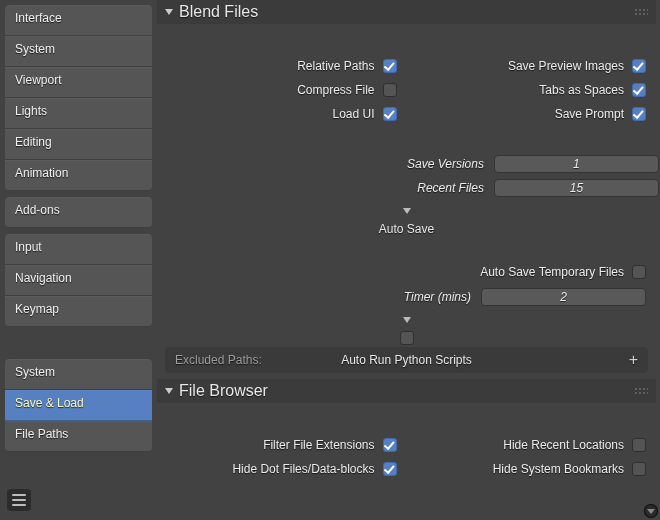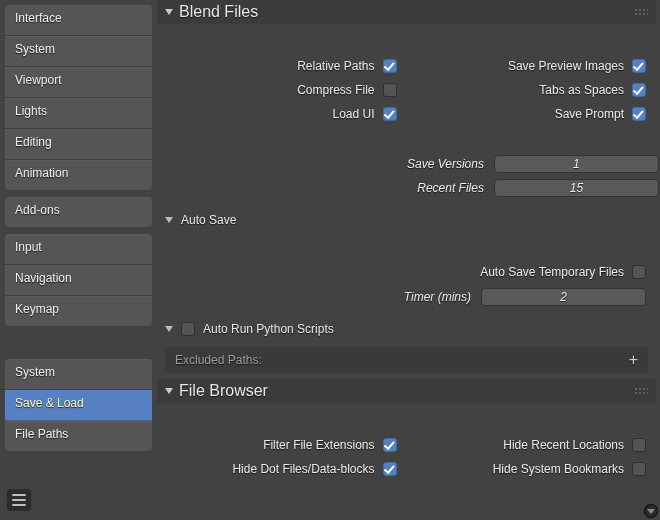--- a/index.html
+++ b/index.html
@@ -73,20 +73,21 @@
     color: #ececec; text-align: center; line-height: 16px;
     font-size: 12px; text-shadow: 0 1px 1px rgba(0,0,0,0.6);
     cursor: ew-resize;
   }
 
   .sub-head {
     display:flex; align-items:center; gap:8px;
     height: 24px; padding: 0 8px;
     background: #424242; color:#e8e8e8;
     text-shadow: 0 1px 1px rgba(0,0,0,0.7);
+    flex-direction: column;
   }
   .sub-head .tri { border-top-color:#bbb; }
 
   .excluded {
     display:flex; align-items:center; justify-content:space-between;
     height: 26px; margin: 6px 8px 0 8px; padding: 0 10px;
     background: #3a3a3a; border-radius: 4px;
     color: #9e9e9e; text-shadow: 0 1px 1px rgba(0,0,0,0.7);
   }
   .plus { color:#cfcfcf; font-size: 16px; line-height: 1; cursor:pointer; }

